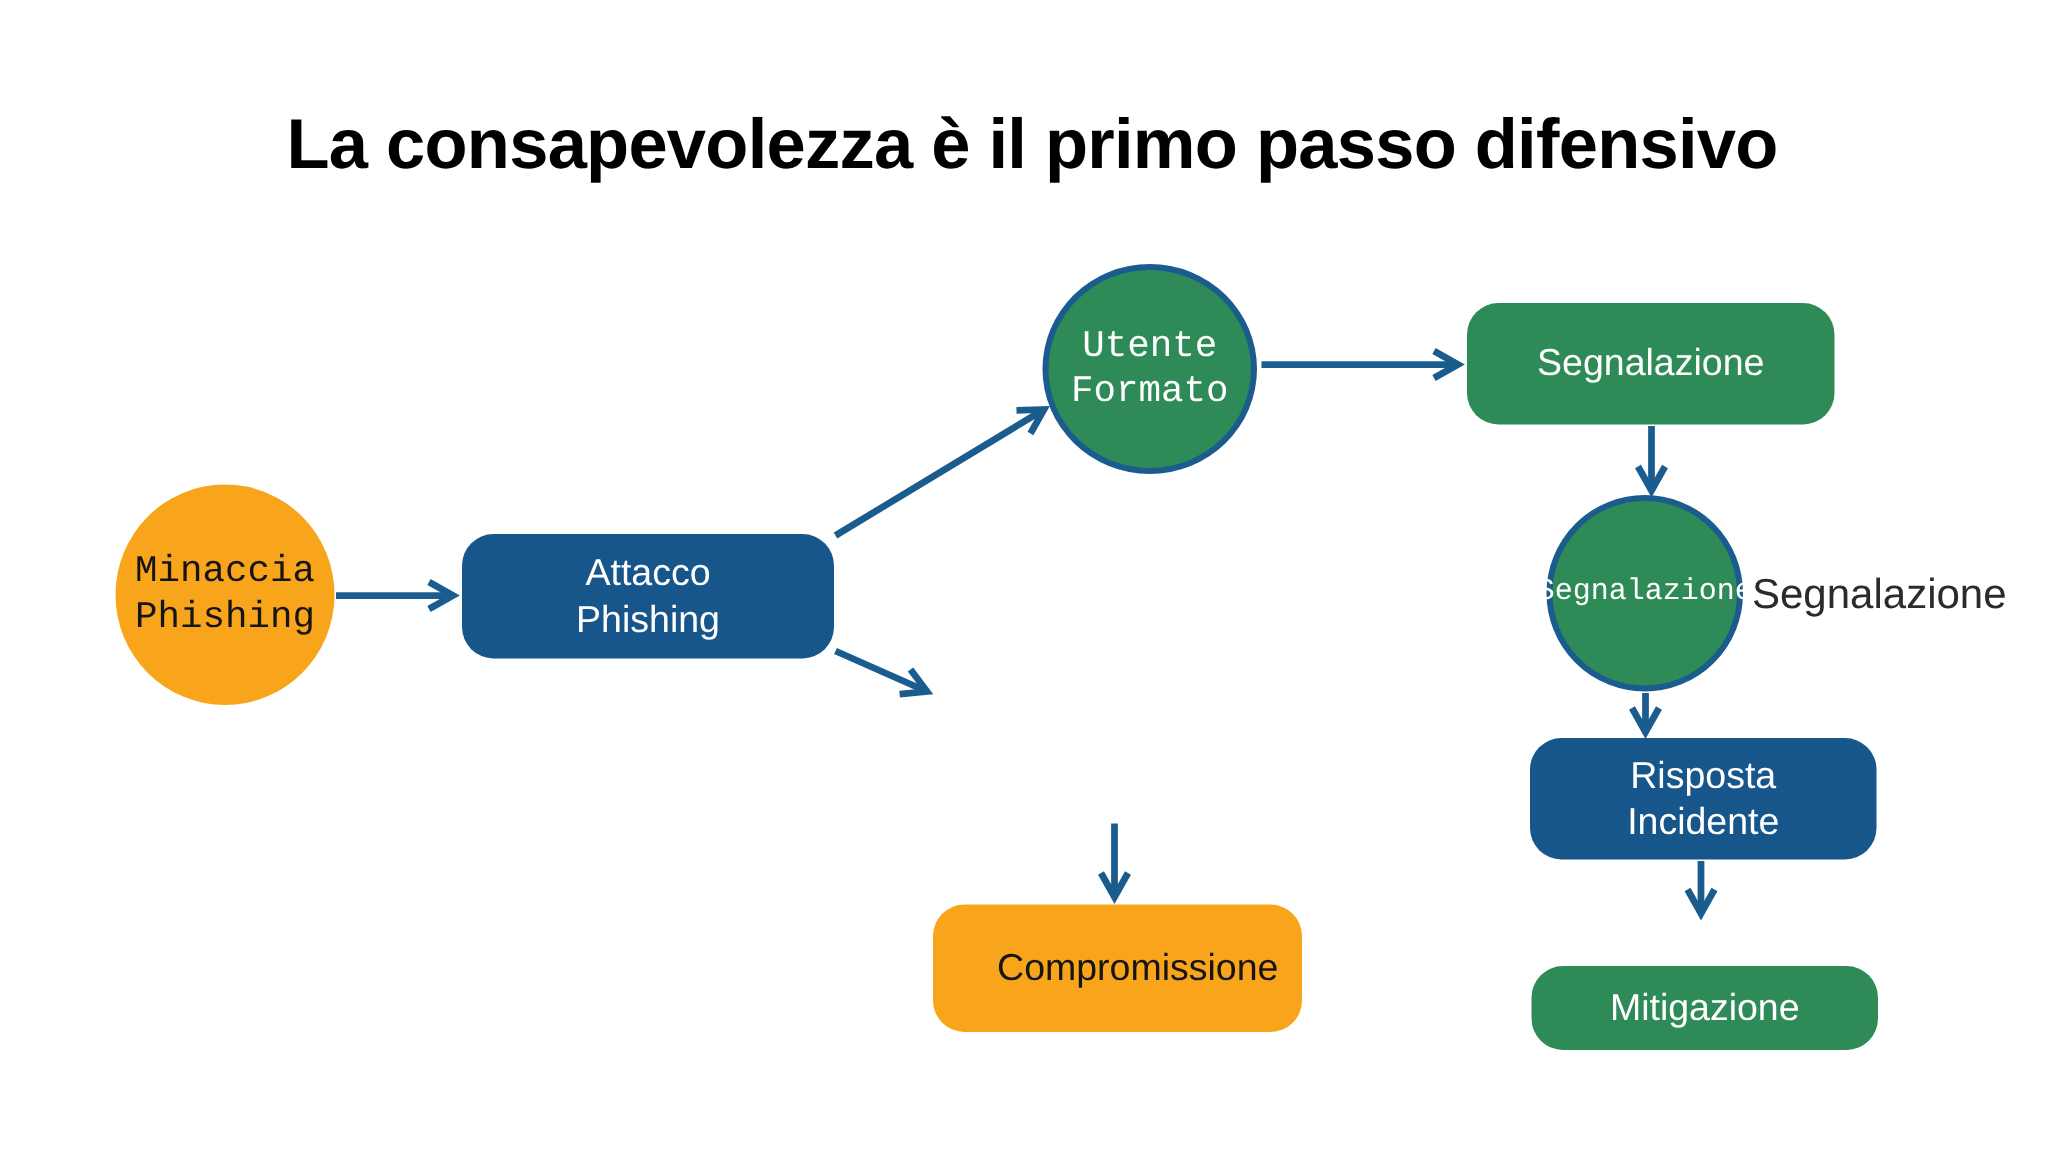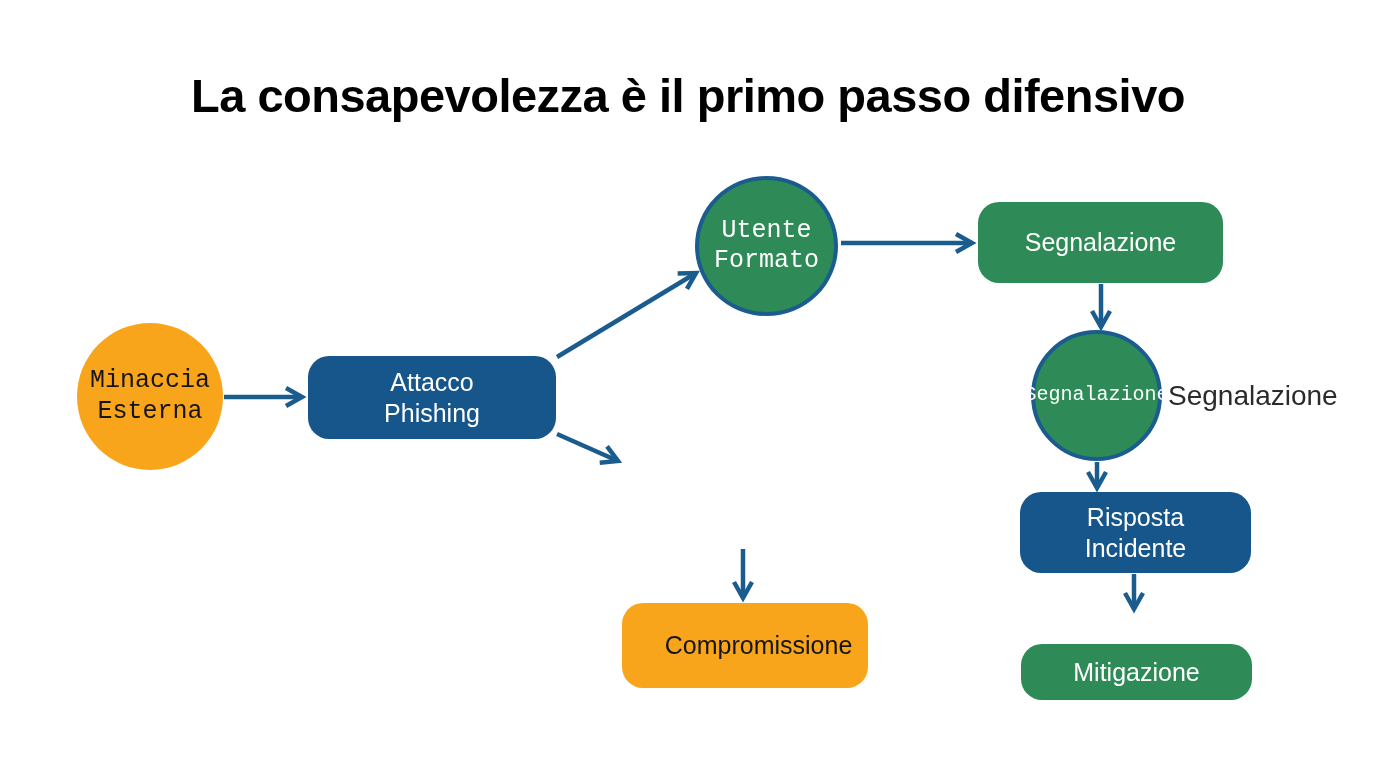--- a/index.html
+++ b/index.html
@@ -94,21 +94,21 @@
     <line class="edge-stroke" x1="557" y1="434" x2="618" y2="461" marker-end="url(#ah)"></line>
     <line class="edge-stroke" x1="841" y1="243" x2="972" y2="243" marker-end="url(#ah)"></line>
     <line class="edge-stroke" x1="1101" y1="284" x2="1101" y2="327" marker-end="url(#ah)"></line>
     <line class="edge-stroke" x1="1097" y1="462" x2="1097" y2="488" marker-end="url(#ah)"></line>
     <line class="edge-stroke" x1="1134" y1="574" x2="1134" y2="609" marker-end="url(#ah)"></line>
     <line class="edge-stroke" x1="743" y1="549" x2="743" y2="598" marker-end="url(#ah)"></line>
   </svg>
 
   <div class="node circle fill-orange n-minaccia">
     <span>Minaccia
-Esterna</span>
+Phishing</span>
   </div>
 
   <div class="node rect fill-blue n-attacco">
     <span>Attacco
 Phishing</span>
   </div>
 
   <div class="node circle fill-green ring n-formato">
     <span>Utente
 Formato</span>

